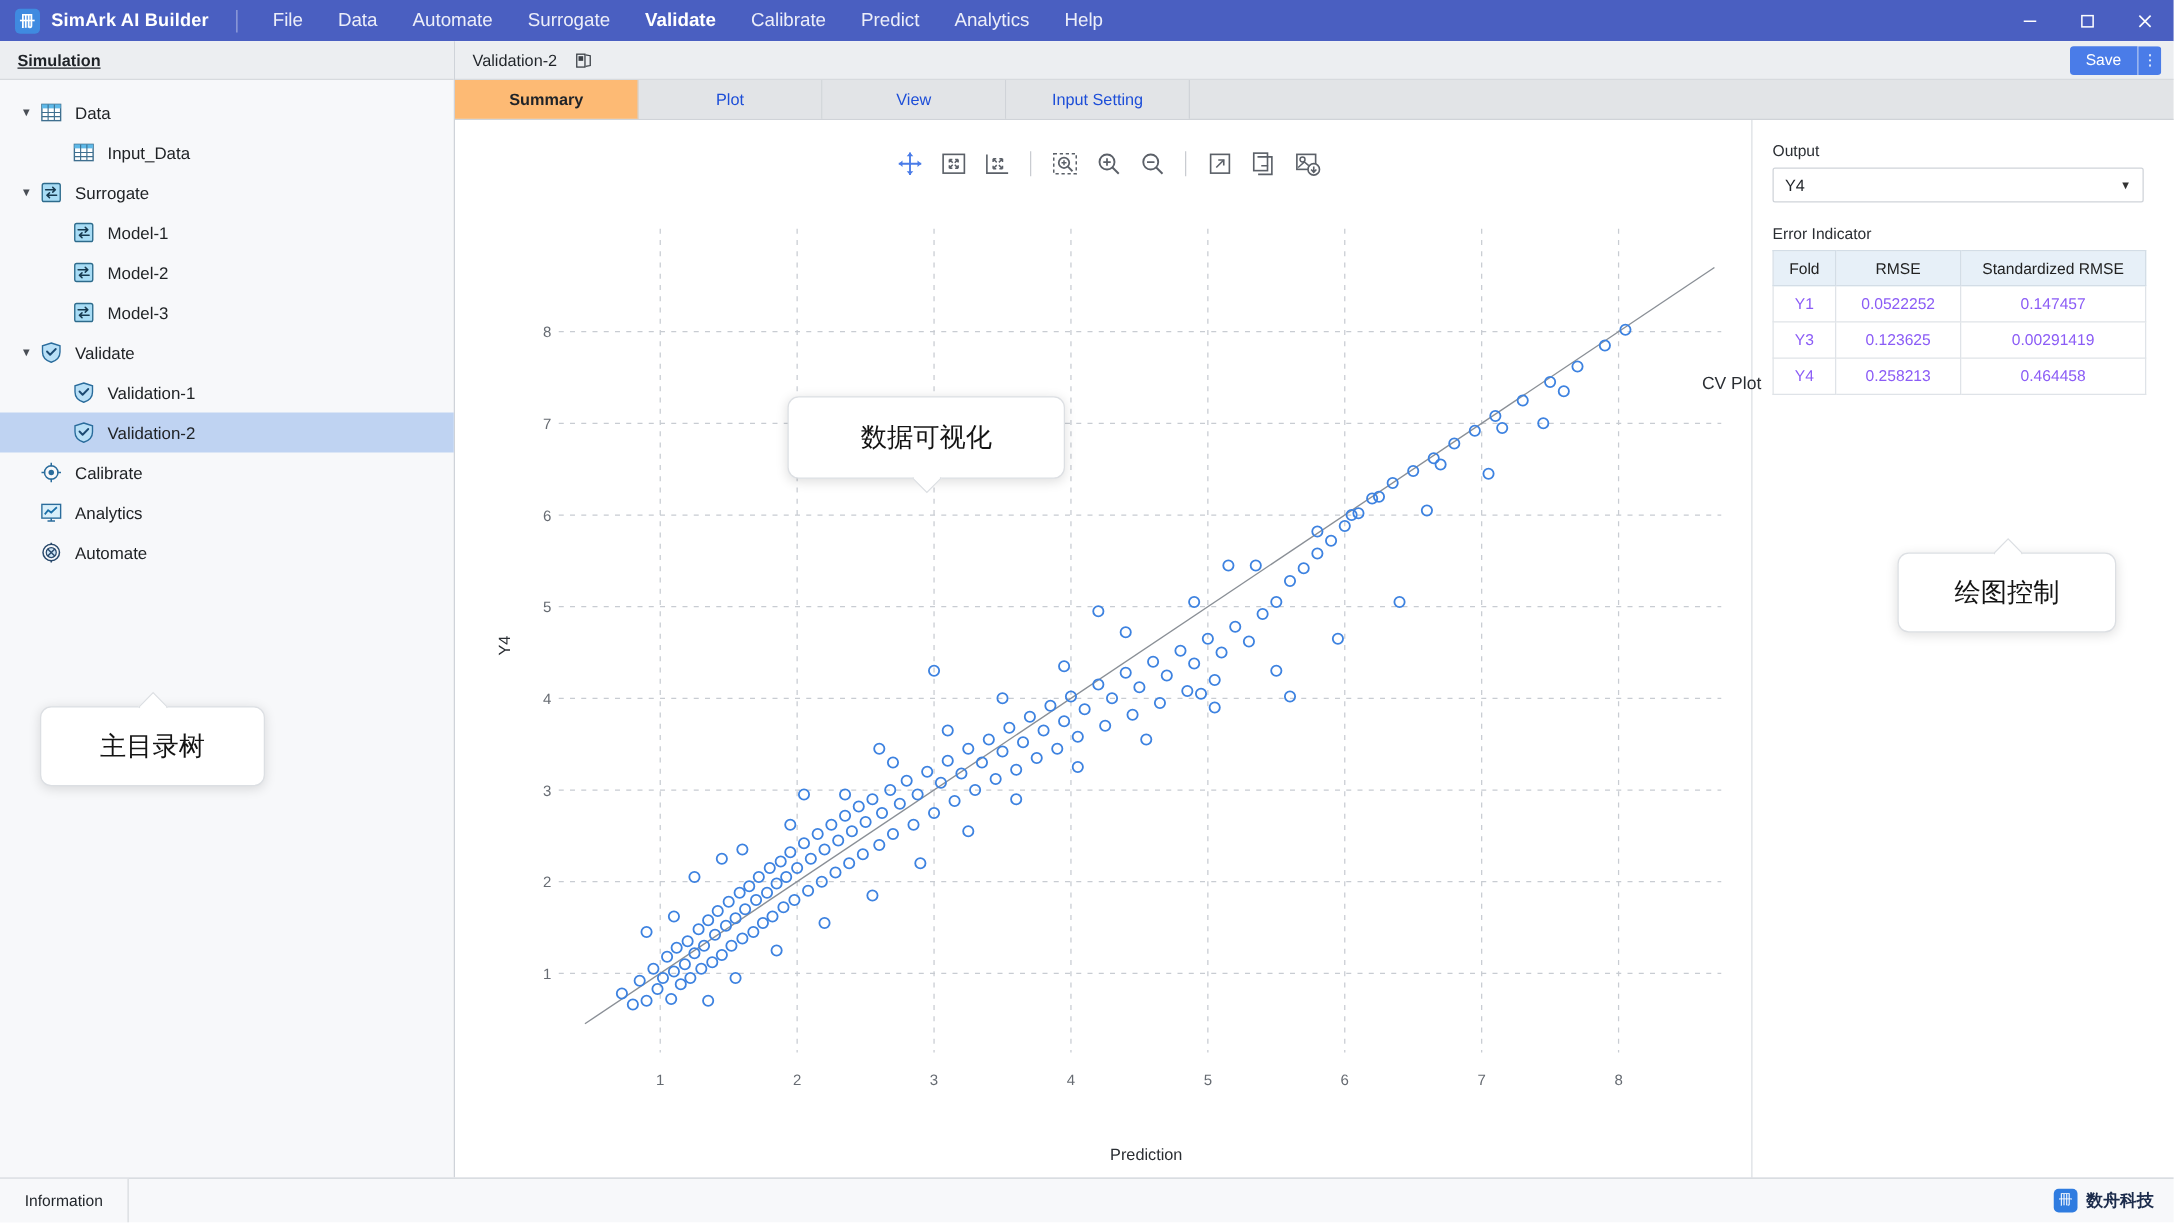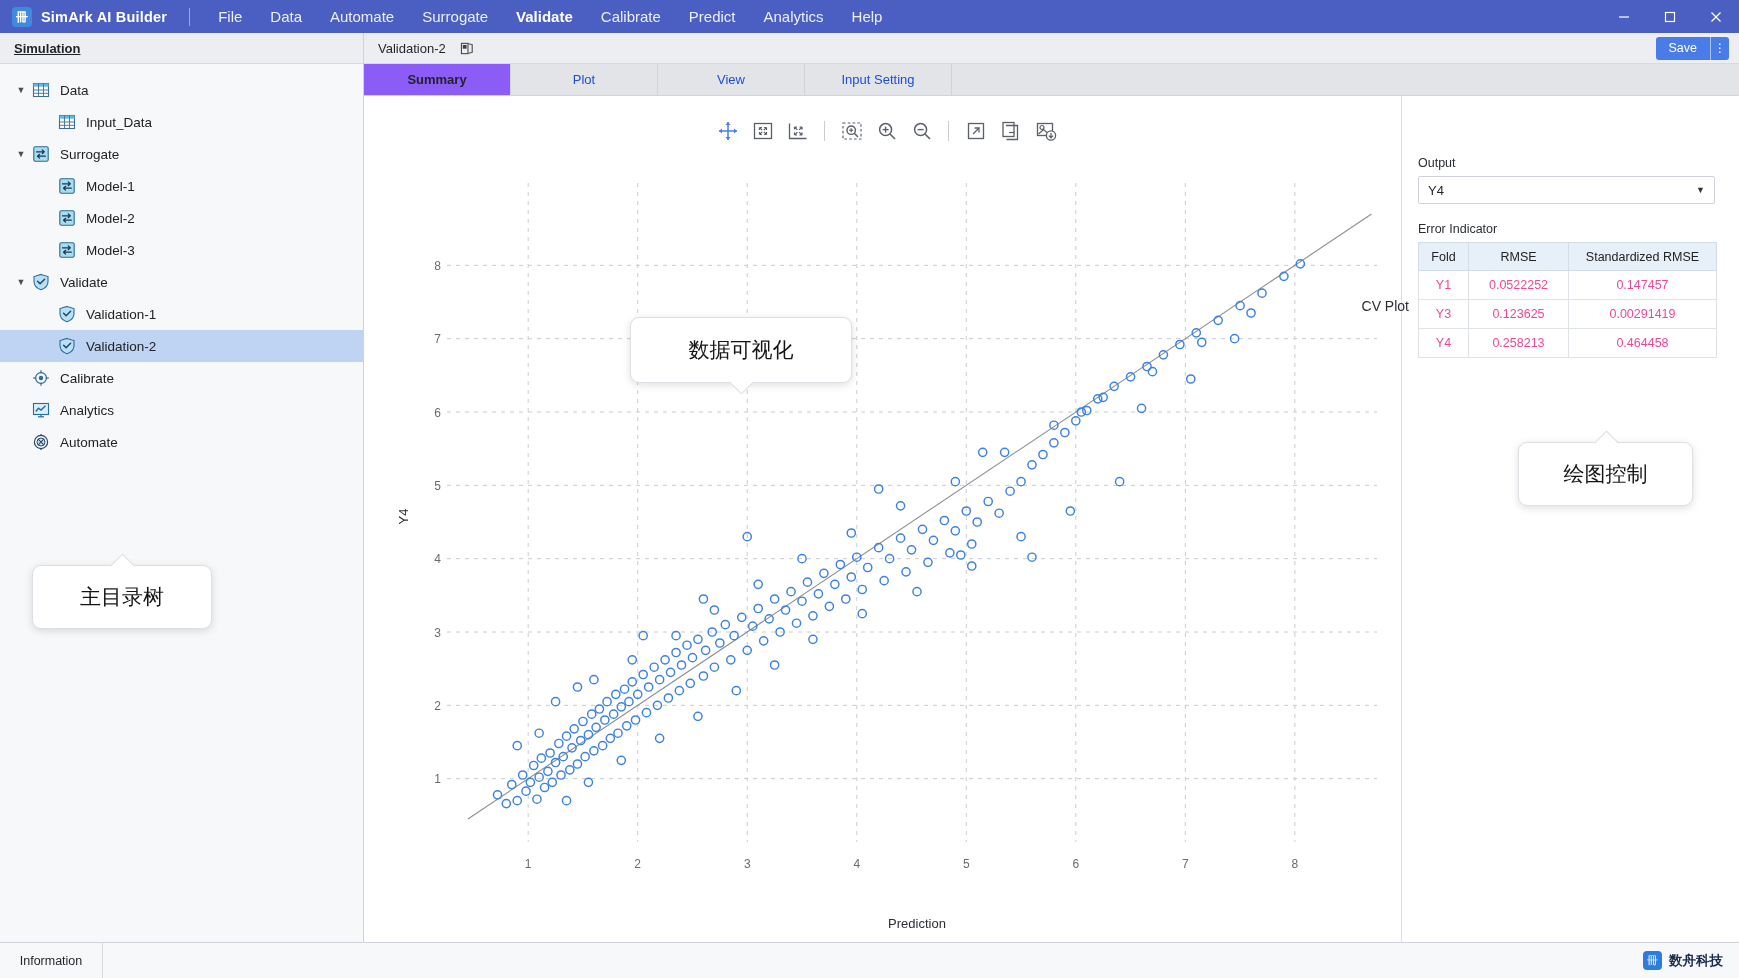--- a/index.html
+++ b/index.html
@@ -114,25 +114,25 @@
   
   .tabstrip {
     height: 32px; background: #e2e4e7; display: flex; align-items: stretch;
     border-bottom: 1px solid #d0d3d8;
   }
   .tab {
     width: 147px; display: flex; align-items: center; justify-content: center;
     font-size: 13px; color: #1d4ed8; background: #e2e4e7;
     border-right: 1px solid #d0d3d8; cursor: default;
   }
-  .tab.active { background: #8b5cf6; color: #1f2328; font-weight: bold; border-right: 1px solid #d0d3d8; }
+  .tab.active { background: #fdba74; color: #1f2328; font-weight: bold; border-right: 1px solid #d0d3d8; }
 
   .content-area { position: relative; height: 876px; display: flex; }
   .plot-pane { position: relative; width: 1045px; height: 876px; background: #fff; border-right: 1px solid #dcdfe3; }
-  .side-pane { flex: 1; background: #fff; padding: 18px 22px 0 16px; margin-top: 42px; }
+  .side-pane { flex: 1; background: #fff; padding: 18px 22px 0 16px; }
 
   
   .plot-toolbar {
     position: absolute; top: 20px; left: 0; width: 1045px;
     display: flex; justify-content: center; align-items: center; gap: 0px;
   }
   .tb-btn {
     width: 35px; height: 30px; display: flex; align-items: center; justify-content: center;
     cursor: pointer; color: #5b6068;
   }
@@ -180,21 +180,21 @@
   .sp-label2 { font-size: 12.5px; color: #2a2e33; margin: 18px 0 6px; }
   table.err {
     width: 299px; border-collapse: collapse; font-size: 12.5px; color: #1f2328;
     background: #fff;
   }
   table.err th {
     background: #e7f0f8; font-weight: normal; border: 1px solid #d3dde6;
     height: 28px; text-align: center; color: #222;
   }
   table.err td {
-    border: 1px solid #dfe3e8; height: 29px; text-align: center; color: #ec4899;
+    border: 1px solid #dfe3e8; height: 29px; text-align: center; color: #8b5cf6;
   }
   .c-fold { width: 50px; }
   .c-rmse { width: 100px; }
 </style>
 </head>
 <body>
 
 <div class="titlebar">
   <div class="brand">
     <div class="brand-logo">冊</div>

